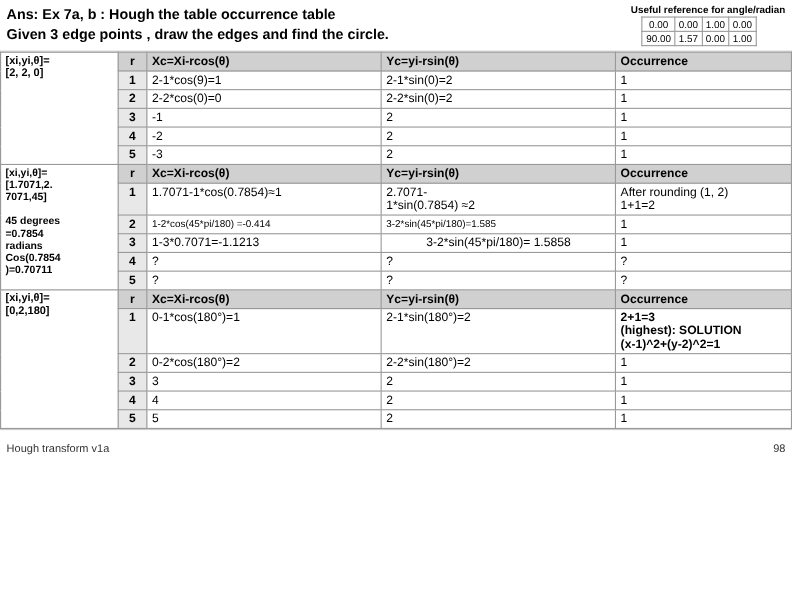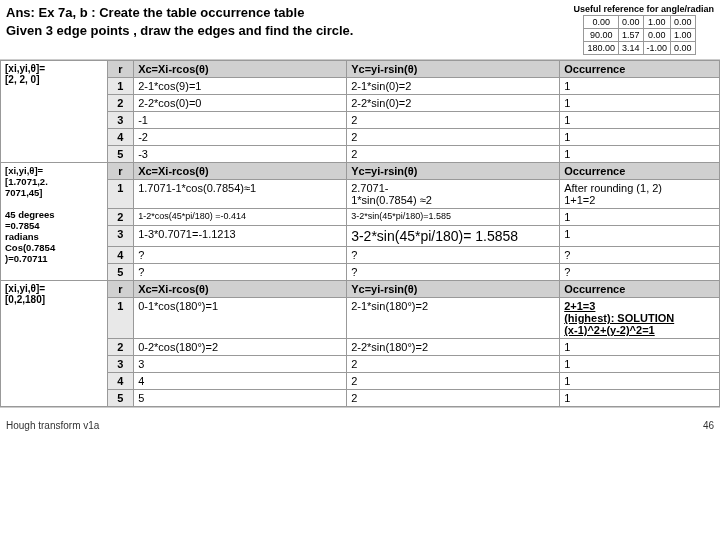--- a/index.html
+++ b/index.html
@@ -84,44 +84,38 @@
       font-size: 10px;
       color: #333;
       border-top: 1px solid #ccc;
     }
   </style>
 </head>
 <body>
 
 <div class="header">
   <div class="header-title">
-    <div>Ans: Ex 7a, b : Create the table occurrence table</div>
+    <div>Ans: Ex 7a, b : Hough the table occurrence table</div>
     <div>Given 3 edge points , draw the edges and find the circle.</div>
   </div>
   <div>
     <div style="font-size:9px;font-weight:bold;margin-bottom:1px;">Useful reference for angle/radian</div>
     <table class="ref-table">
       <tbody>
       <tr>
         <td>0.00</td>
         <td>0.00</td>
         <td>1.00</td>
         <td>0.00</td>
       </tr>
       <tr>
         <td>90.00</td>
         <td>1.57</td>
         <td>0.00</td>
         <td>1.00</td>
-      </tr>
-      <tr>
-        <td>180.00</td>
-        <td>3.14</td>
-        <td>-1.00</td>
-        <td>0.00</td>
       </tr>
     </tbody>
       </table>
   </div>
 </div>
 
 <table class="main-table">
 
   <tbody>
       <tr style="background:#d0d0d0;">
@@ -188,21 +182,21 @@
   </tr>
   <tr>
     <td class="row-label">2</td>
     <td style="font-size:9px;">1-2*cos(45*pi/180) =-0.414</td>
     <td style="font-size:9px;margin-top:28px;">3-2*sin(45*pi/180)=1.585</td>
     <td>1</td>
   </tr>
   <tr>
     <td class="row-label">3</td>
     <td style="font-size:11px;">1-3*0.7071=-1.1213</td>
-    <td style="font-size:14px;">3-2*sin(45*pi/180)= 1.5858</td>
+    <td style="font-size:11px;text-align:center;">3-2*sin(45*pi/180)= 1.5858</td>
     <td>1</td>
   </tr>
   <tr>
     <td class="row-label">4</td>
     <td>?</td>
     <td>?</td>
     <td>?</td>
   </tr>
   <tr>
     <td class="row-label">5</td>
@@ -216,21 +210,21 @@
 [0,2,180]</td>
     <td class="row-label header-row" style="font-weight:bold;">r</td>
     <td class="col-xc header-row" style="font-weight:bold;">Xc=Xi-rcos(θ)</td>
     <td class="col-yc header-row" style="font-weight:bold;">Yc=yi-rsin(θ)</td>
     <td class="col-occ header-row" style="font-weight:bold;">Occurrence</td>
   </tr>
   <tr>
     <td class="row-label">1</td>
     <td>0-1*cos(180°)=1</td>
     <td>2-1*sin(180°)=2</td>
-    <td style="font-weight:bold;white-space:pre-wrap;text-decoration:underline;">2+1=3
+    <td style="font-weight:bold;white-space:pre-wrap;">2+1=3
 (highest): SOLUTION
 (x-1)^2+(y-2)^2=1</td>
   </tr>
   <tr>
     <td class="row-label">2</td>
     <td>0-2*cos(180°)=2</td>
     <td>2-2*sin(180°)=2</td>
     <td>1</td>
   </tr>
   <tr>
@@ -249,14 +243,14 @@
     <td class="row-label">5</td>
     <td>5</td>
     <td>2</td>
     <td>1</td>
   </tr>
 </tbody>
   </table>
 
 <div class="footer-bar">
   <span>Hough transform v1a</span>
-  <span>46</span>
+  <span>98</span>
 </div>
 
 </body></html>

